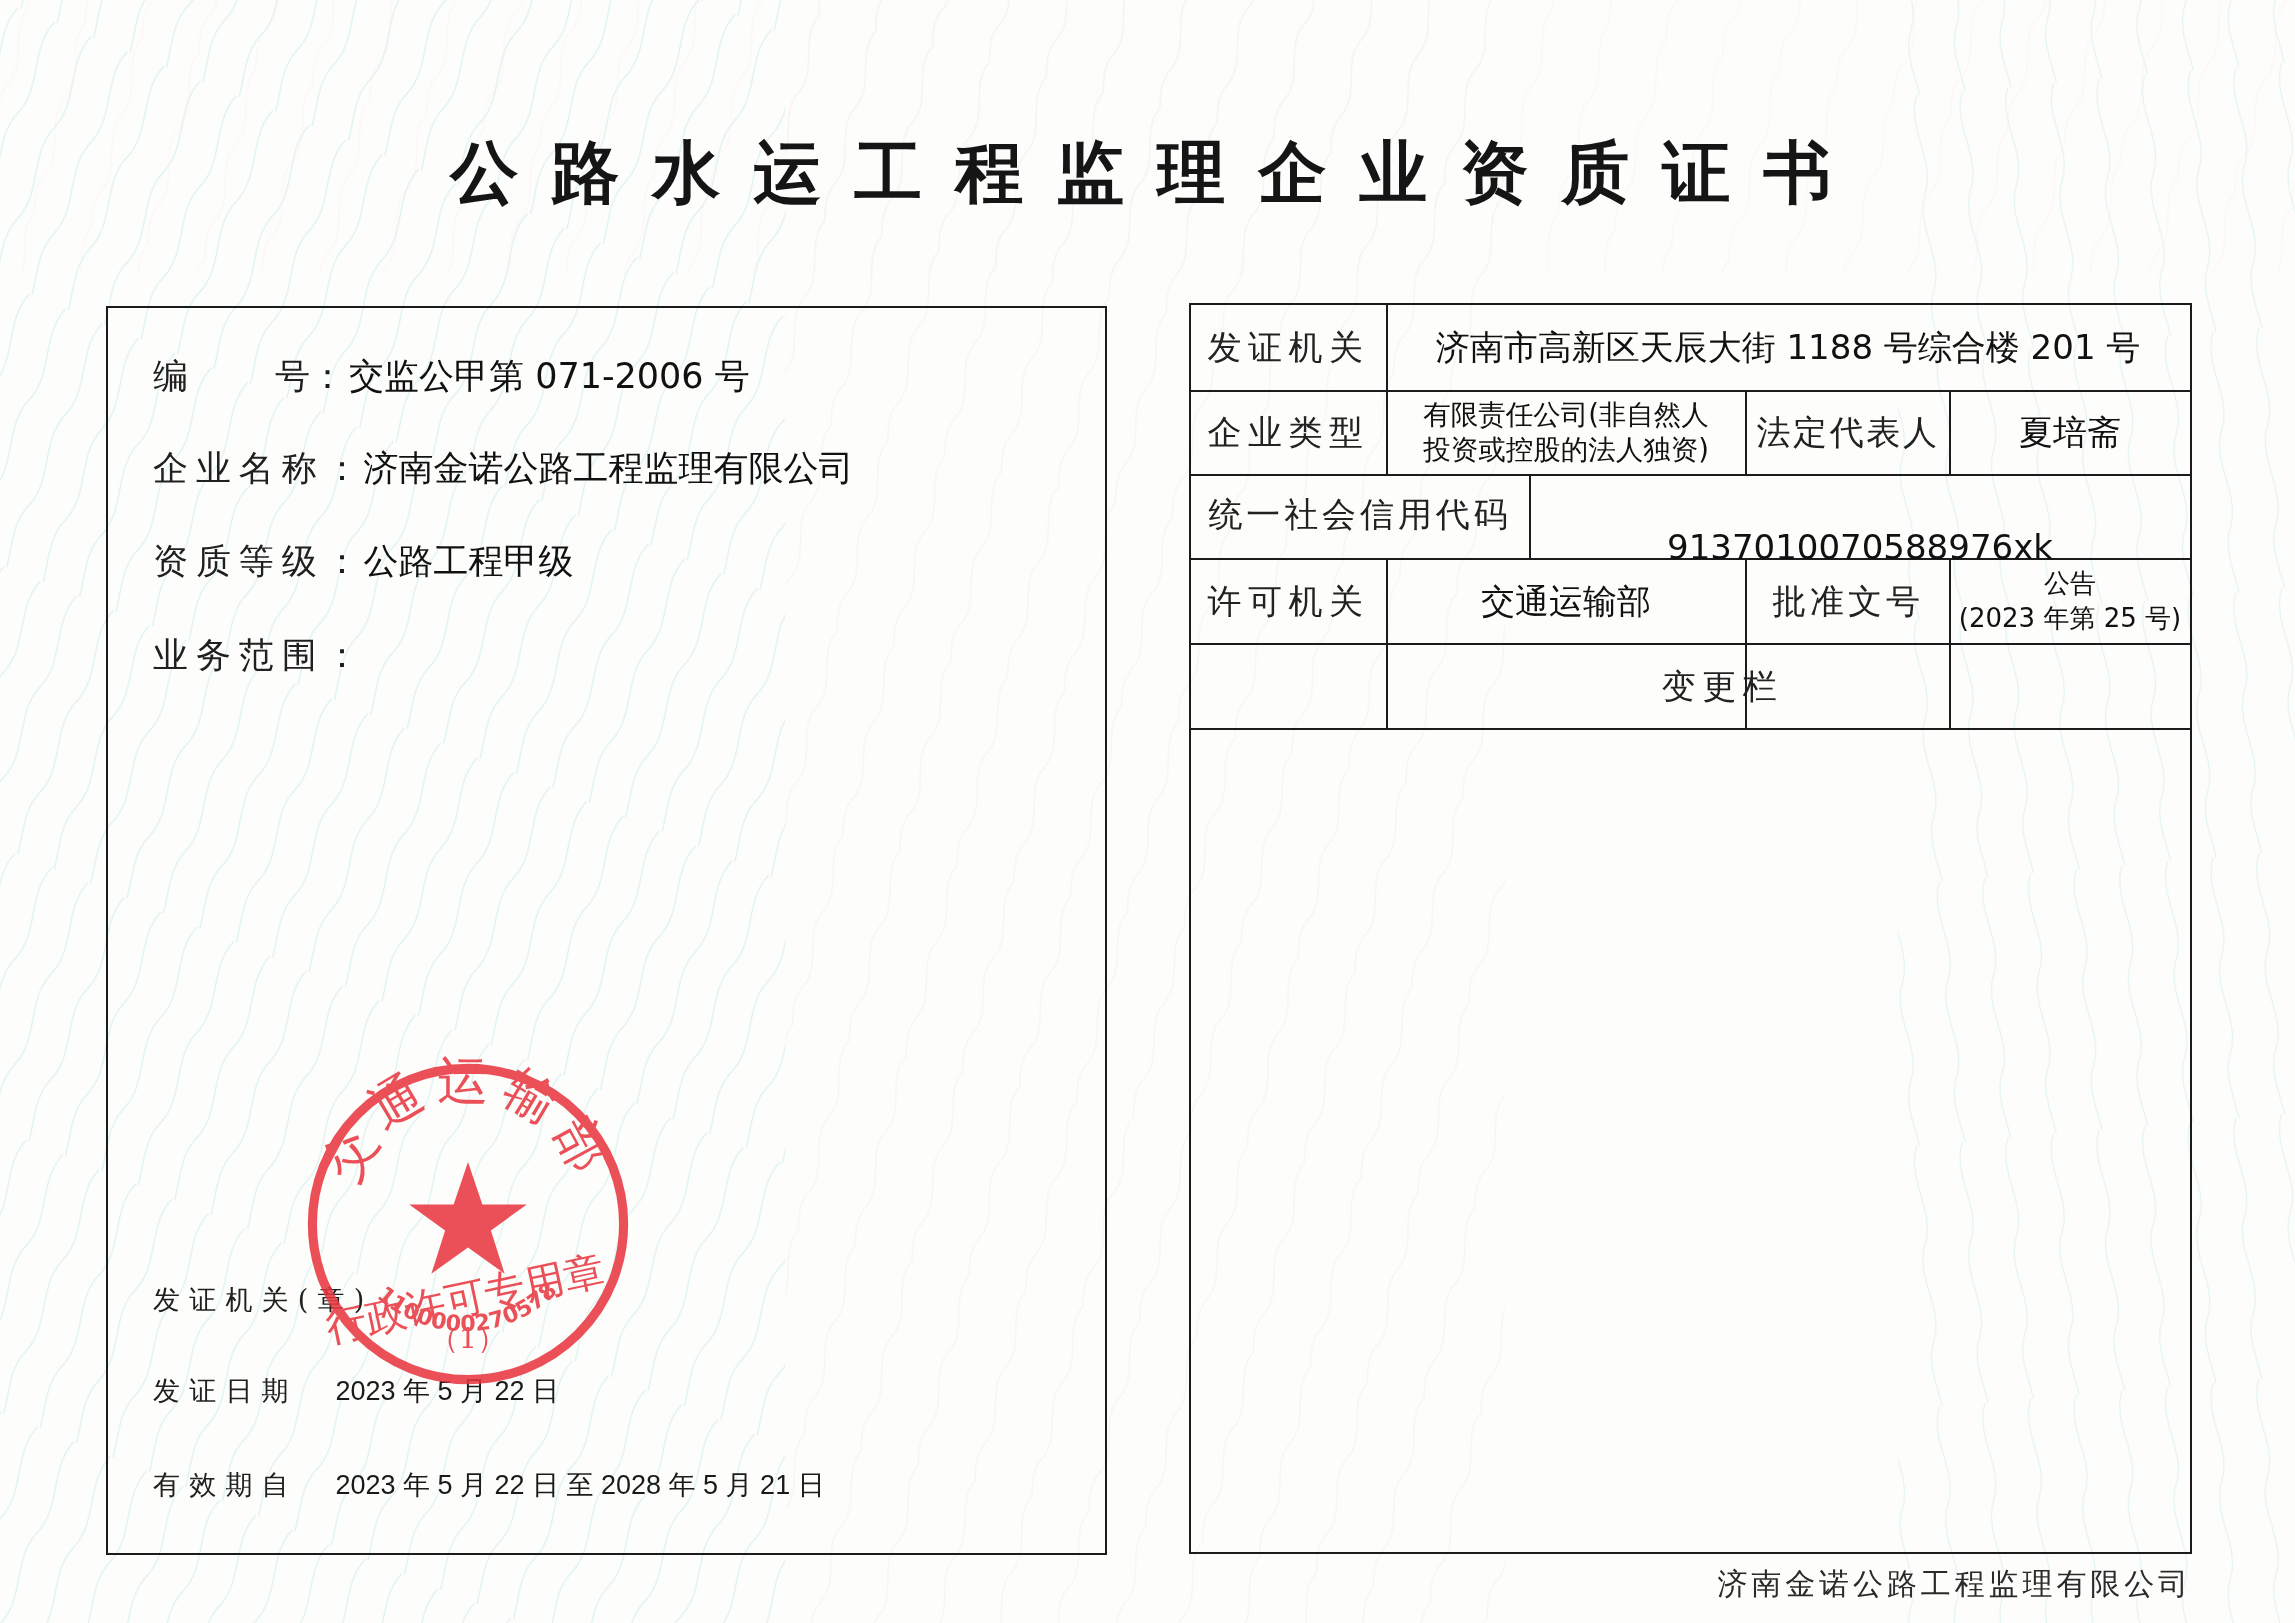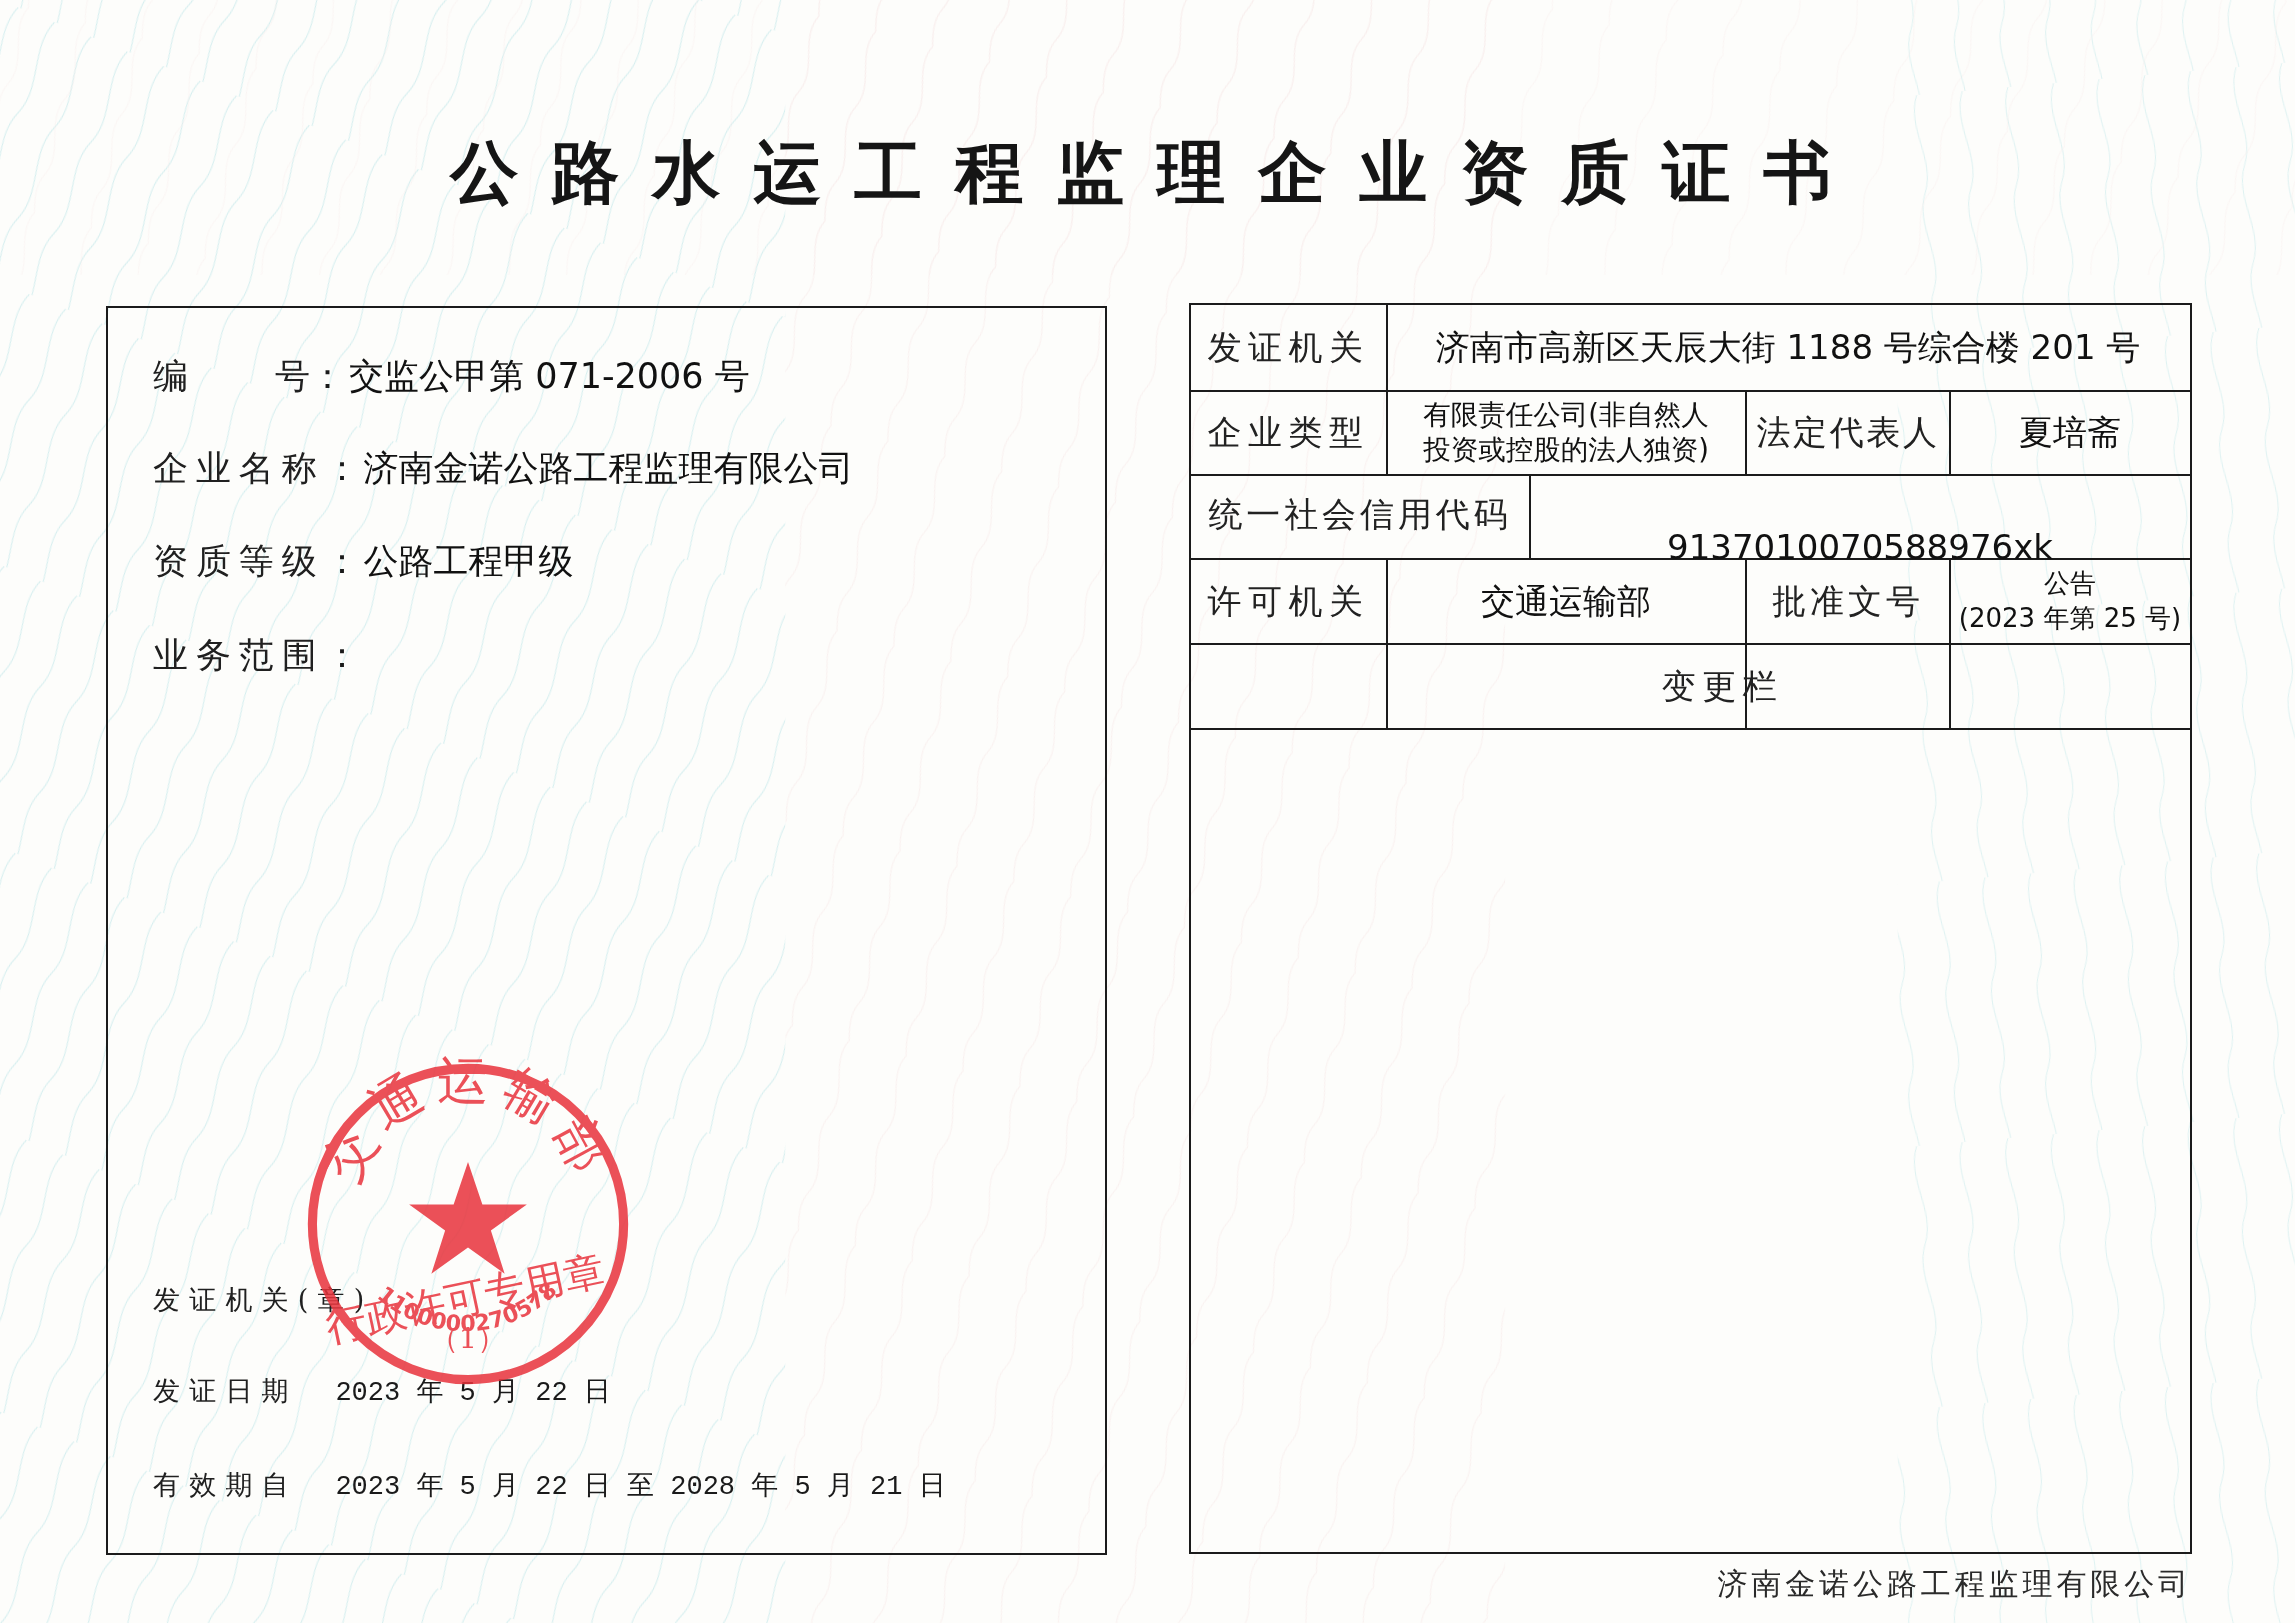--- a/index.html
+++ b/index.html
@@ -87,21 +87,21 @@
       position: absolute;
       left: 45px;
       font-size: 27px;
       line-height: 46px;
       white-space: nowrap;
     }
     .bottom-row .field-label {
       letter-spacing: 9.2px;
     }
     .date-value {
-      font-family: Liberation Mono, monospace;
+      font-family: Liberation Sans, sans-serif;
       margin-left: 29px;
     }
 
     
     .stamp {
       position: absolute;
       left: 298px;
       top: 1054px;
       width: 340px;
       height: 340px;

